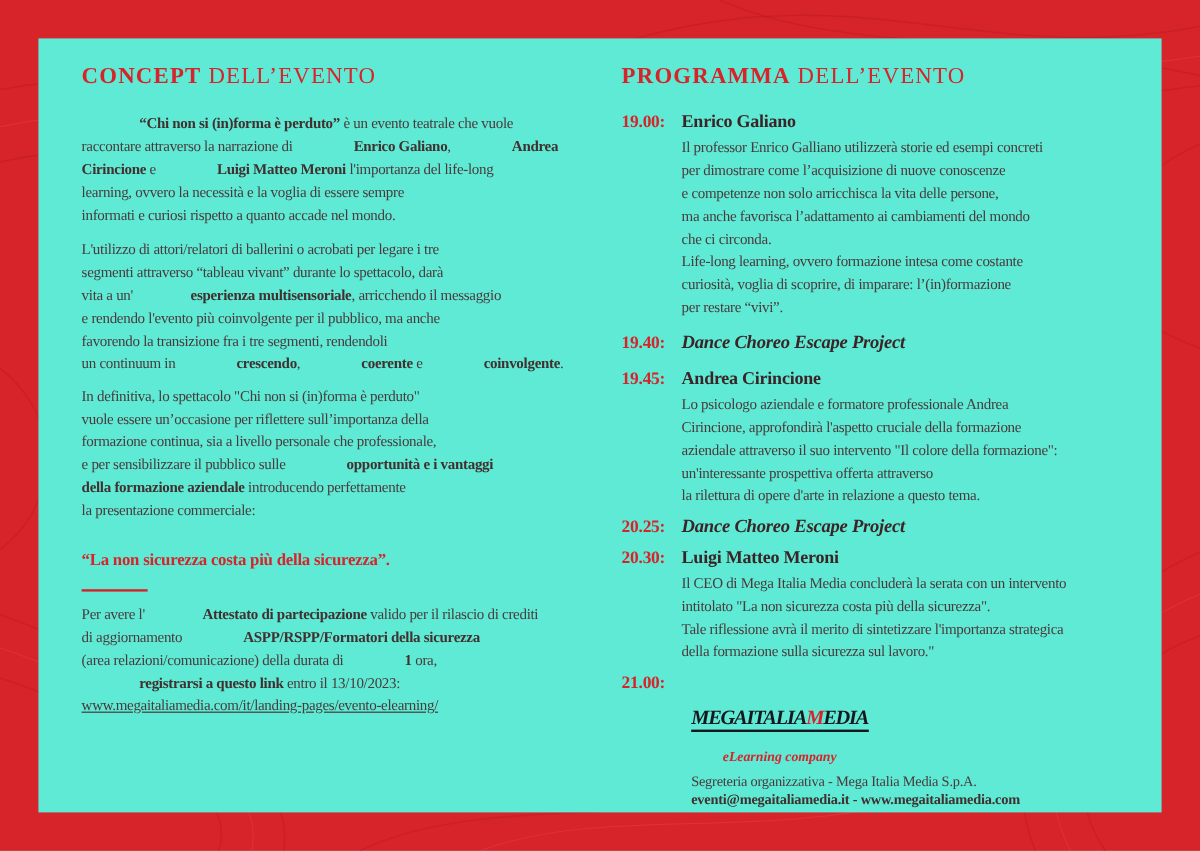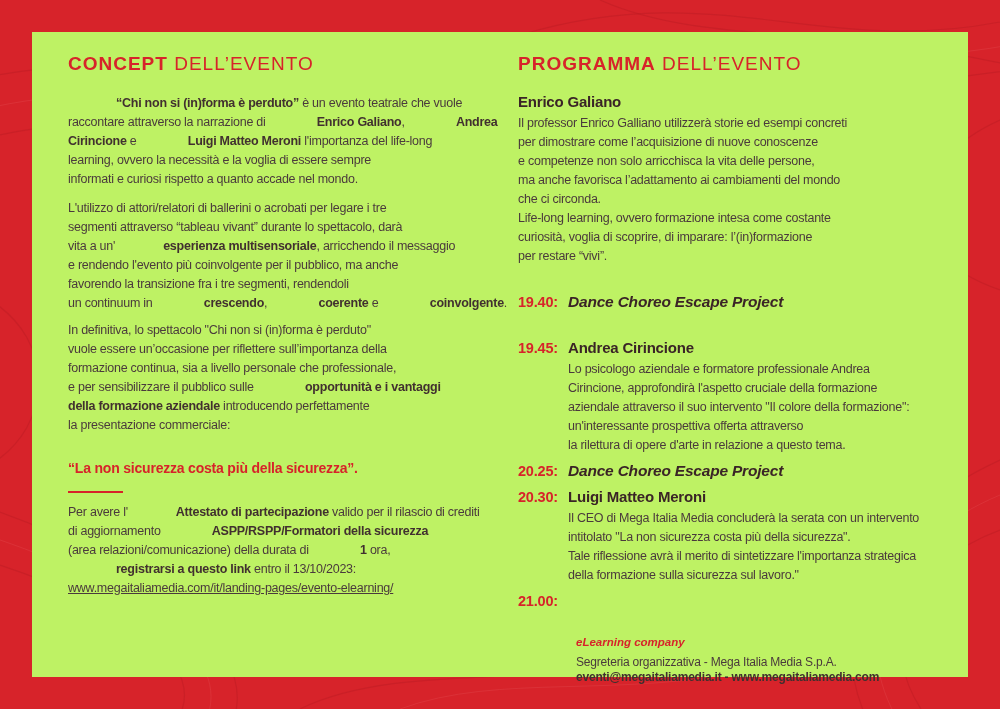--- a/index.html
+++ b/index.html
@@ -6,21 +6,22 @@
   html,body { width:1000px; height:709px; }
   body {
     position:relative;
     font-family:"Liberation Sans", sans-serif;
     background:#d7232a;
     overflow:hidden;
   }
   .bg-pattern { position:absolute; left:0; top:0; width:1000px; height:709px; }
   .page {
     position:absolute; left:32px; top:32px; width:936px; height:645px;
-    background:#bef264;
+    background:#5eead4;
+    font-family:Liberation Serif, serif;
   }
   .col { position:absolute; top:20px; }
   .col-left  { left:36px;  width:448px; }
   .col-right { left:486px; width:450px; }
 
   h1.section-title {
     font-size:19px; line-height:24px; letter-spacing:1px;
     color:#d7232a; font-weight:400; white-space:nowrap;
   }
   h1.section-title .tb { font-weight:800; }
@@ -40,21 +41,21 @@
   .body1 { margin-top:10px; }
   .body2 { margin-top:8px; }
   .quote {
     margin-top:22px; font-size:14px; line-height:22px; font-weight:700;
     color:#d7232a; letter-spacing:-0.2px;
   }
   .divider { margin-top:12px; width:55px; height:2px; background:#d7232a; }
   .certificate { margin-top:10px; }
 
   .sched-item { display:flex; margin-top:16px; }
-  .sched-item.mt14 { margin-top:26px; }
+  .sched-item.mt14 { margin-top:10px; }
   .sched-item.mt12 { margin-top:6px; }
   .sched-time {
     flex:0 0 50px; font-size:14.5px; line-height:20px; font-weight:700;
     color:#d7232a; letter-spacing:-0.2px;
   }
   .sched-body { flex:1; min-width:0; }
   .sched-name {
     font-size:15px; line-height:20px; font-weight:700; color:#3a2426;
     letter-spacing:-0.2px;
   }
@@ -135,20 +136,21 @@
 di aggiornamento </span><span class="b">ASPP/RSPP/Formatori della sicurezza</span><span>
 (area relazioni/comunicazione) della durata di </span><span class="b">1</span><span> ora,
 </span><span class="b">registrarsi a questo link</span><span> entro il 13/10/2023:
 </span><span class="lnk">www.megaitaliamedia.com/it/landing-pages/evento-elearning/</span></p>
   </div>
 
   <div class="col col-right">
     <h1 class="section-title"><span class="tb">PROGRAMMA</span><span> DELL’EVENTO</span></h1>
 
     <div class="sched-item">
+      <div class="sched-time">19.00:</div>
       <div class="sched-body">
         <div class="sched-name">Enrico Galiano</div>
         <div class="desc">Il professor Enrico Galliano utilizzerà storie ed esempi concreti
 per dimostrare come l’acquisizione di nuove conoscenze
 e competenze non solo arricchisca la vita delle persone,
 ma anche favorisca l’adattamento ai cambiamenti del mondo
 che ci circonda.
 Life-long learning, ovvero formazione intesa come costante
 curiosità, voglia di scoprire, di imparare: l’(in)formazione
 per restare “vivi”.</div>
@@ -191,20 +193,21 @@
 della formazione sulla sicurezza sul lavoro."</div>
       </div>
     </div>
 
     <div class="sched-item mt12">
       <div class="sched-time">21.00:</div>
     </div>
 
     <div class="footer-block">
       <div class="logo">
+        <div class="logo-wordmark"><span>MEGAITALIA</span><span class="accent">M</span><span>EDIA</span></div>
         <div class="logo-tagline">eLearning company</div>
       </div>
       <div class="secretariat">
         <div class="secretariat-line1">Segreteria organizzativa - Mega Italia Media S.p.A.</div>
         <div class="secretariat-line2">eventi@megaitaliamedia.it - www.megaitaliamedia.com</div>
       </div>
     </div>
   </div>
 
 </div>

